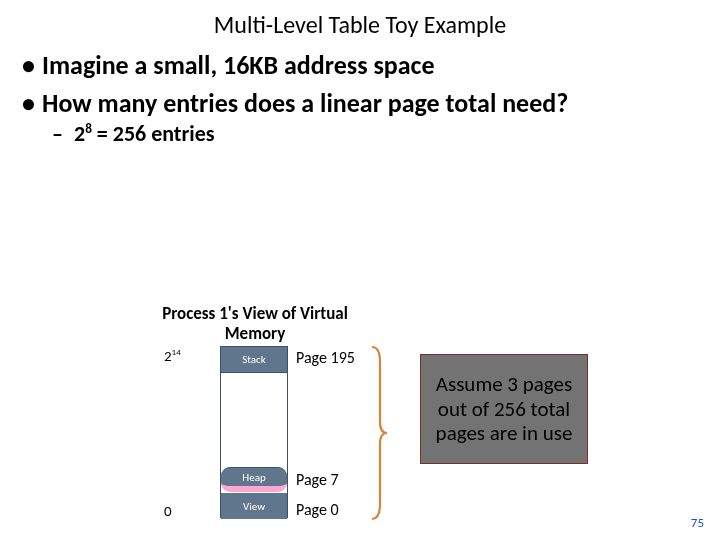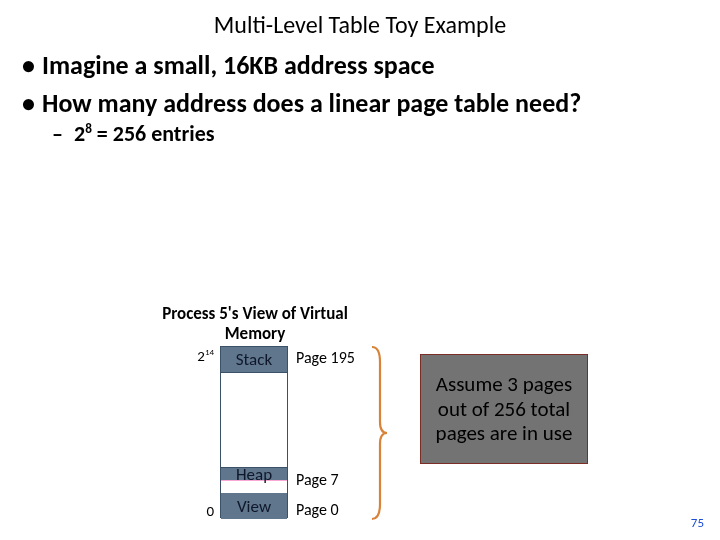--- a/index.html
+++ b/index.html
@@ -69,35 +69,35 @@
     left: 80px;
     top: 42px;
     width: 68px;
     height: 172px;
     border: 1.5px solid #3b5168;
   }
   .seg {
     position: absolute;
     left: 0;
     width: 100%;
-    font-size: 17px;
-    color: #0f172a;
+    font-size: 11px;
+    color: #ffffff;
     text-align: right;
     display: flex;
     align-items: center;
     justify-content: center;
   }
   .seg-stack { top:0; height:26px; background:#60768d; border-bottom:1px solid #3b5168; }
   .seg-gap   { top:26px; height:94px; background:#fff; }
-  .seg-heap  { top:120px; height:14px; background:#60768d; border-top:1px solid #3b5168; border-bottom:1px solid #f9a8d4; }
+  .seg-heap  { top:120px; height:25px; background:#60768d; border-top:1px solid #3b5168; border-bottom:6px solid #f9a8d4;border-radius:9px; }
   .seg-code  { top:146px; height:26px; background:#60768d; }
   .num-left {
     position: absolute;
     font-size: 15px;
-    text-align: right;
+    text-align: left;
     width: 50px;
   }
   .num-left.top { left: 24px; top: 42px; }
   .num-left.bot { left: 24px; top: 198px; }
   .pg-label {
     position: absolute;
     font-size: 16px;
     left: 156px;
     white-space: nowrap;
   }
@@ -136,28 +136,28 @@
     color: #1d4ed8;
   }
 </style>
 </head>
 <body>
 
 <div class="title">Multi-Level Table Toy Example</div>
 
 <div class="bullets">
   <div class="b1">Imagine a small, 16KB address space</div>
-  <div class="b1">How many address does a linear page table need?</div>
+  <div class="b1">How many entries does a linear page total need?</div>
   <div class="b2">
     <span>2</span><sup>8</sup><span> = 256 entries</span>
   </div>
 </div>
 
 <div class="diagram">
-  <div class="diag-title">Process 5's View of Virtual Memory</div>
+  <div class="diag-title">Process 1's View of Virtual Memory</div>
 
   <div class="num-left top">
     <span>2</span><sup>14</sup>
   </div>
   <div class="num-left bot">0</div>
 
   <div class="barwrap">
     <div class="seg seg-stack">Stack</div>
     <div class="seg seg-gap"></div>
     <div class="seg seg-heap">Heap</div>

